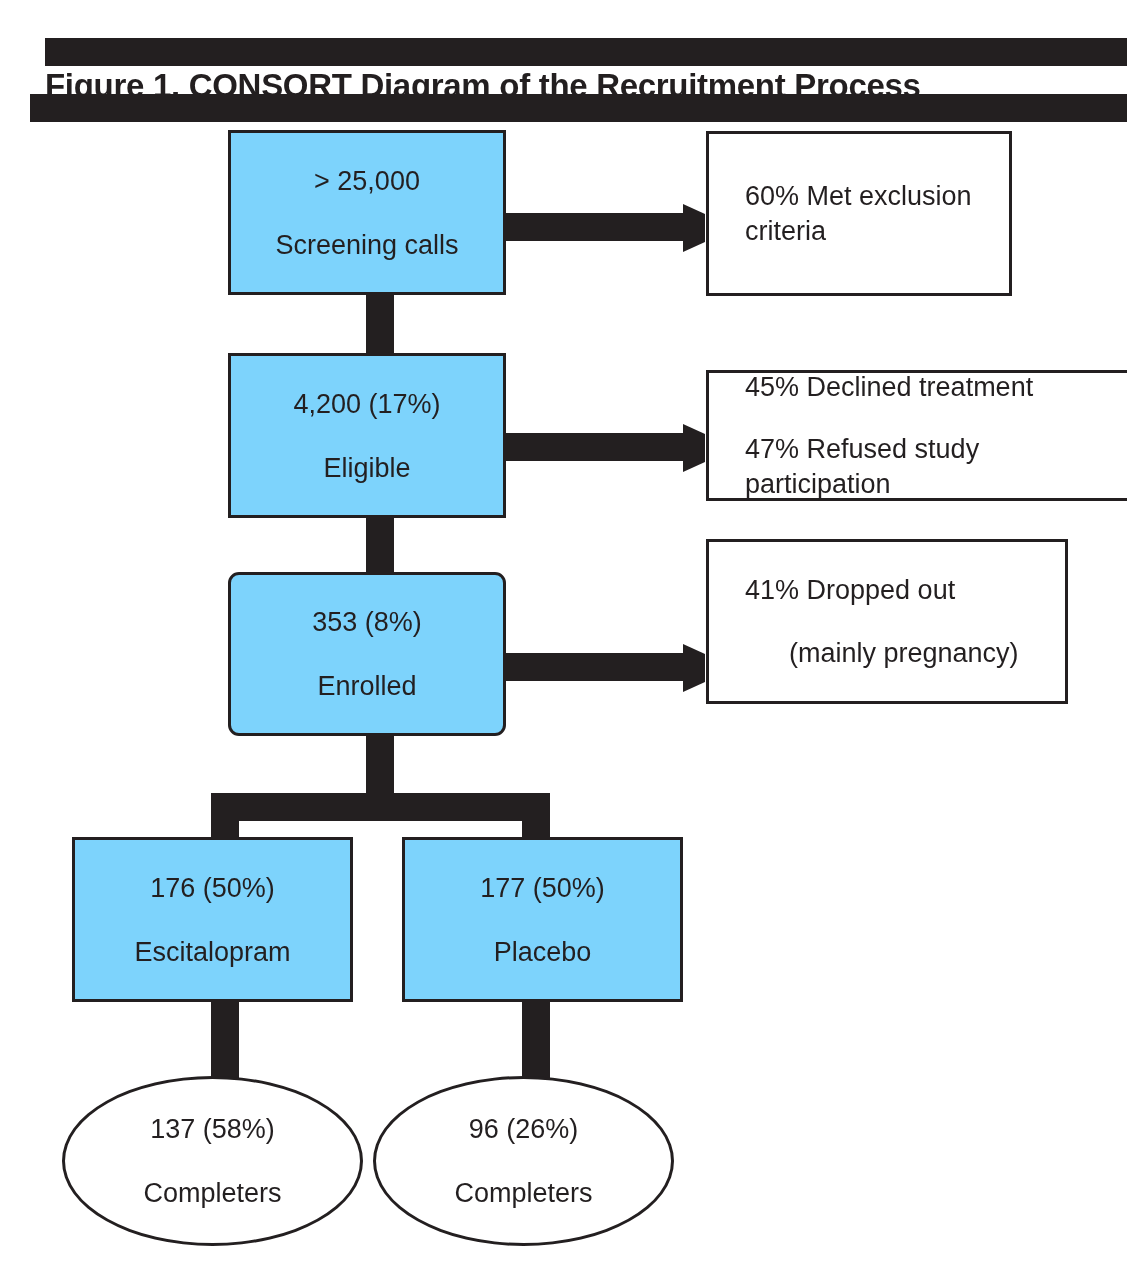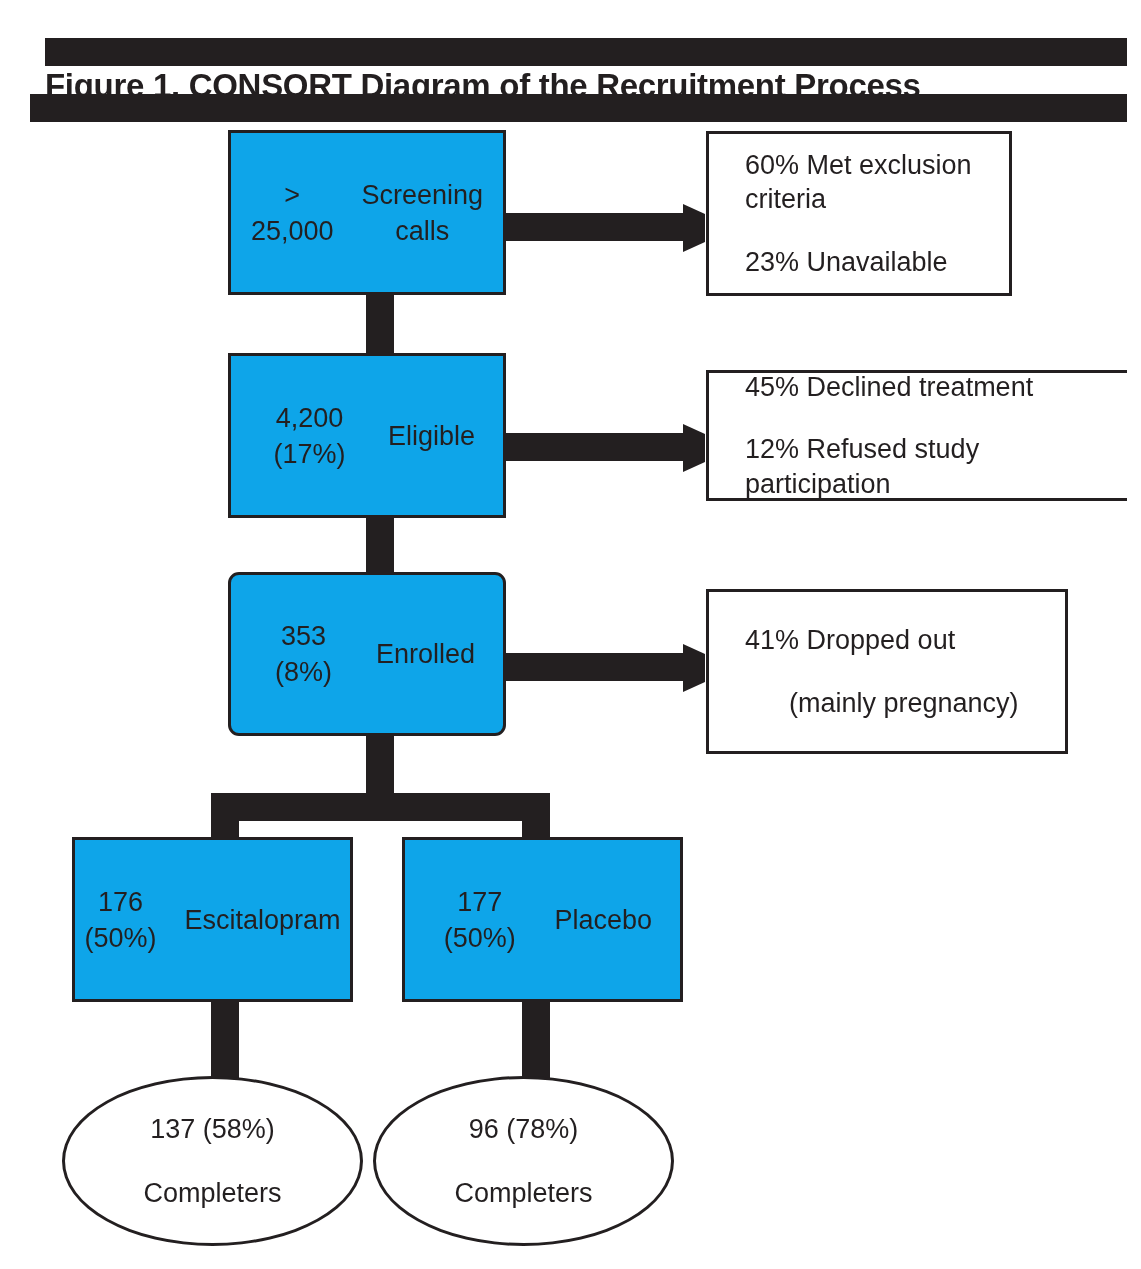--- a/index.html
+++ b/index.html
@@ -18,26 +18,25 @@
   
   .top-bar    { position: absolute; left: 17px; top: 10px; width: 1110px; height: 11px; background: var(--ink); }
   .fig-title  { position: absolute; left: 3px;  top: 25px; font-size: 33px; font-weight: 700; letter-spacing: -0.3px; white-space: nowrap; }
   .title-rule { position: absolute; left: 2px;  top: 66px; width: 1126px; height: 3px; background: var(--ink); }
   .bottom-rule{ position: absolute; left: 8px;  top: 1248px; width: 1127px; height: 4px; background: var(--ink); }
 
   
   .node {
     position: absolute;
     border: 3px solid var(--ink);
-    background: #0ea5e9;
+    background: #7dd3fc;
     display: flex;
-    flex-direction: row;
+    flex-direction: column;
     justify-content: center;
     align-items: center;
-    text-align: center;
     font-size: 27px;
     line-height: 36px;
   }
   .main-box { left: 200px; width: 278px; }
   #box-screening { top: 102px; height: 165px; }
   #box-eligible  { top: 325px; height: 165px; }
   #box-enrolled  { top: 544px; height: 164px; border-radius: 11px; }
   #box-escitalopram { left: 44px;  top: 809px; width: 281px; height: 165px; }
   #box-placebo      { left: 374px; top: 809px; width: 281px; height: 165px; }
 
@@ -47,21 +46,21 @@
     background: #ffffff;
     display: flex;
     flex-direction: column;
     justify-content: center;
     padding-left: 22px;
     font-size: 27px;
     line-height: 34.5px;
   }
   #side-box-1 { left: 678px; top: 103px; width: 306px; height: 165px; }
   #side-box-2 { left: 678px; top: 342px; width: 436px; height: 131px; }
-  #side-box-3 { left: 678px; top: 561px; width: 362px; height: 165px; }
+  #side-box-3 { left: 678px; top: 511px; width: 362px; height: 165px; }
   #side-box-3 .sline-2 { padding-left: 12px; }
   #side-box-3 .sline-3 { padding-left: 58px; }
 
   
   .ellipse {
     position: absolute;
     width: 301px; height: 170px;
     border: 3px solid var(--ink);
     border-radius: 50%;
     background: #ffffff;
@@ -120,25 +119,24 @@
     <div>4,200 (17%)</div>
     <div>Eligible</div>
   </div>
   <div class="node main-box" id="box-enrolled">
     <div>353 (8%)</div>
     <div>Enrolled</div>
   </div>
 
   <div class="side-box" id="side-box-1">
     <div class="sline-1">60% Met exclusion criteria</div>
-    <div class="sline-2">23% Unavailable</div>
   </div>
   <div class="side-box" id="side-box-2">
     <div class="sline-1">45% Declined treatment</div>
-    <div class="sline-2">12% Refused study participation</div>
+    <div class="sline-2">47% Refused study participation</div>
   </div>
   <div class="side-box" id="side-box-3">
     <div class="sline-1">41% Dropped out</div>
     <div class="sline-3">(mainly pregnancy)</div>
   </div>
 
   <div class="arrow-line" id="arrow-1-line"></div>
   <div class="arrow-head" id="arrow-1-head"></div>
   <div class="arrow-line" id="arrow-2-line"></div>
   <div class="arrow-head" id="arrow-2-head"></div>
@@ -163,18 +161,18 @@
   </div>
 
   <div class="vline" id="conn-completers-left"></div>
   <div class="vline" id="conn-completers-right"></div>
 
   <div class="ellipse" id="ellipse-escitalopram">
     <div>137 (58%)</div>
     <div>Completers</div>
   </div>
   <div class="ellipse" id="ellipse-placebo">
-    <div>96 (78%)</div>
+    <div>96 (26%)</div>
     <div>Completers</div>
   </div>
 
   <div class="bottom-rule"></div>
 </div>
 
 </body></html>

